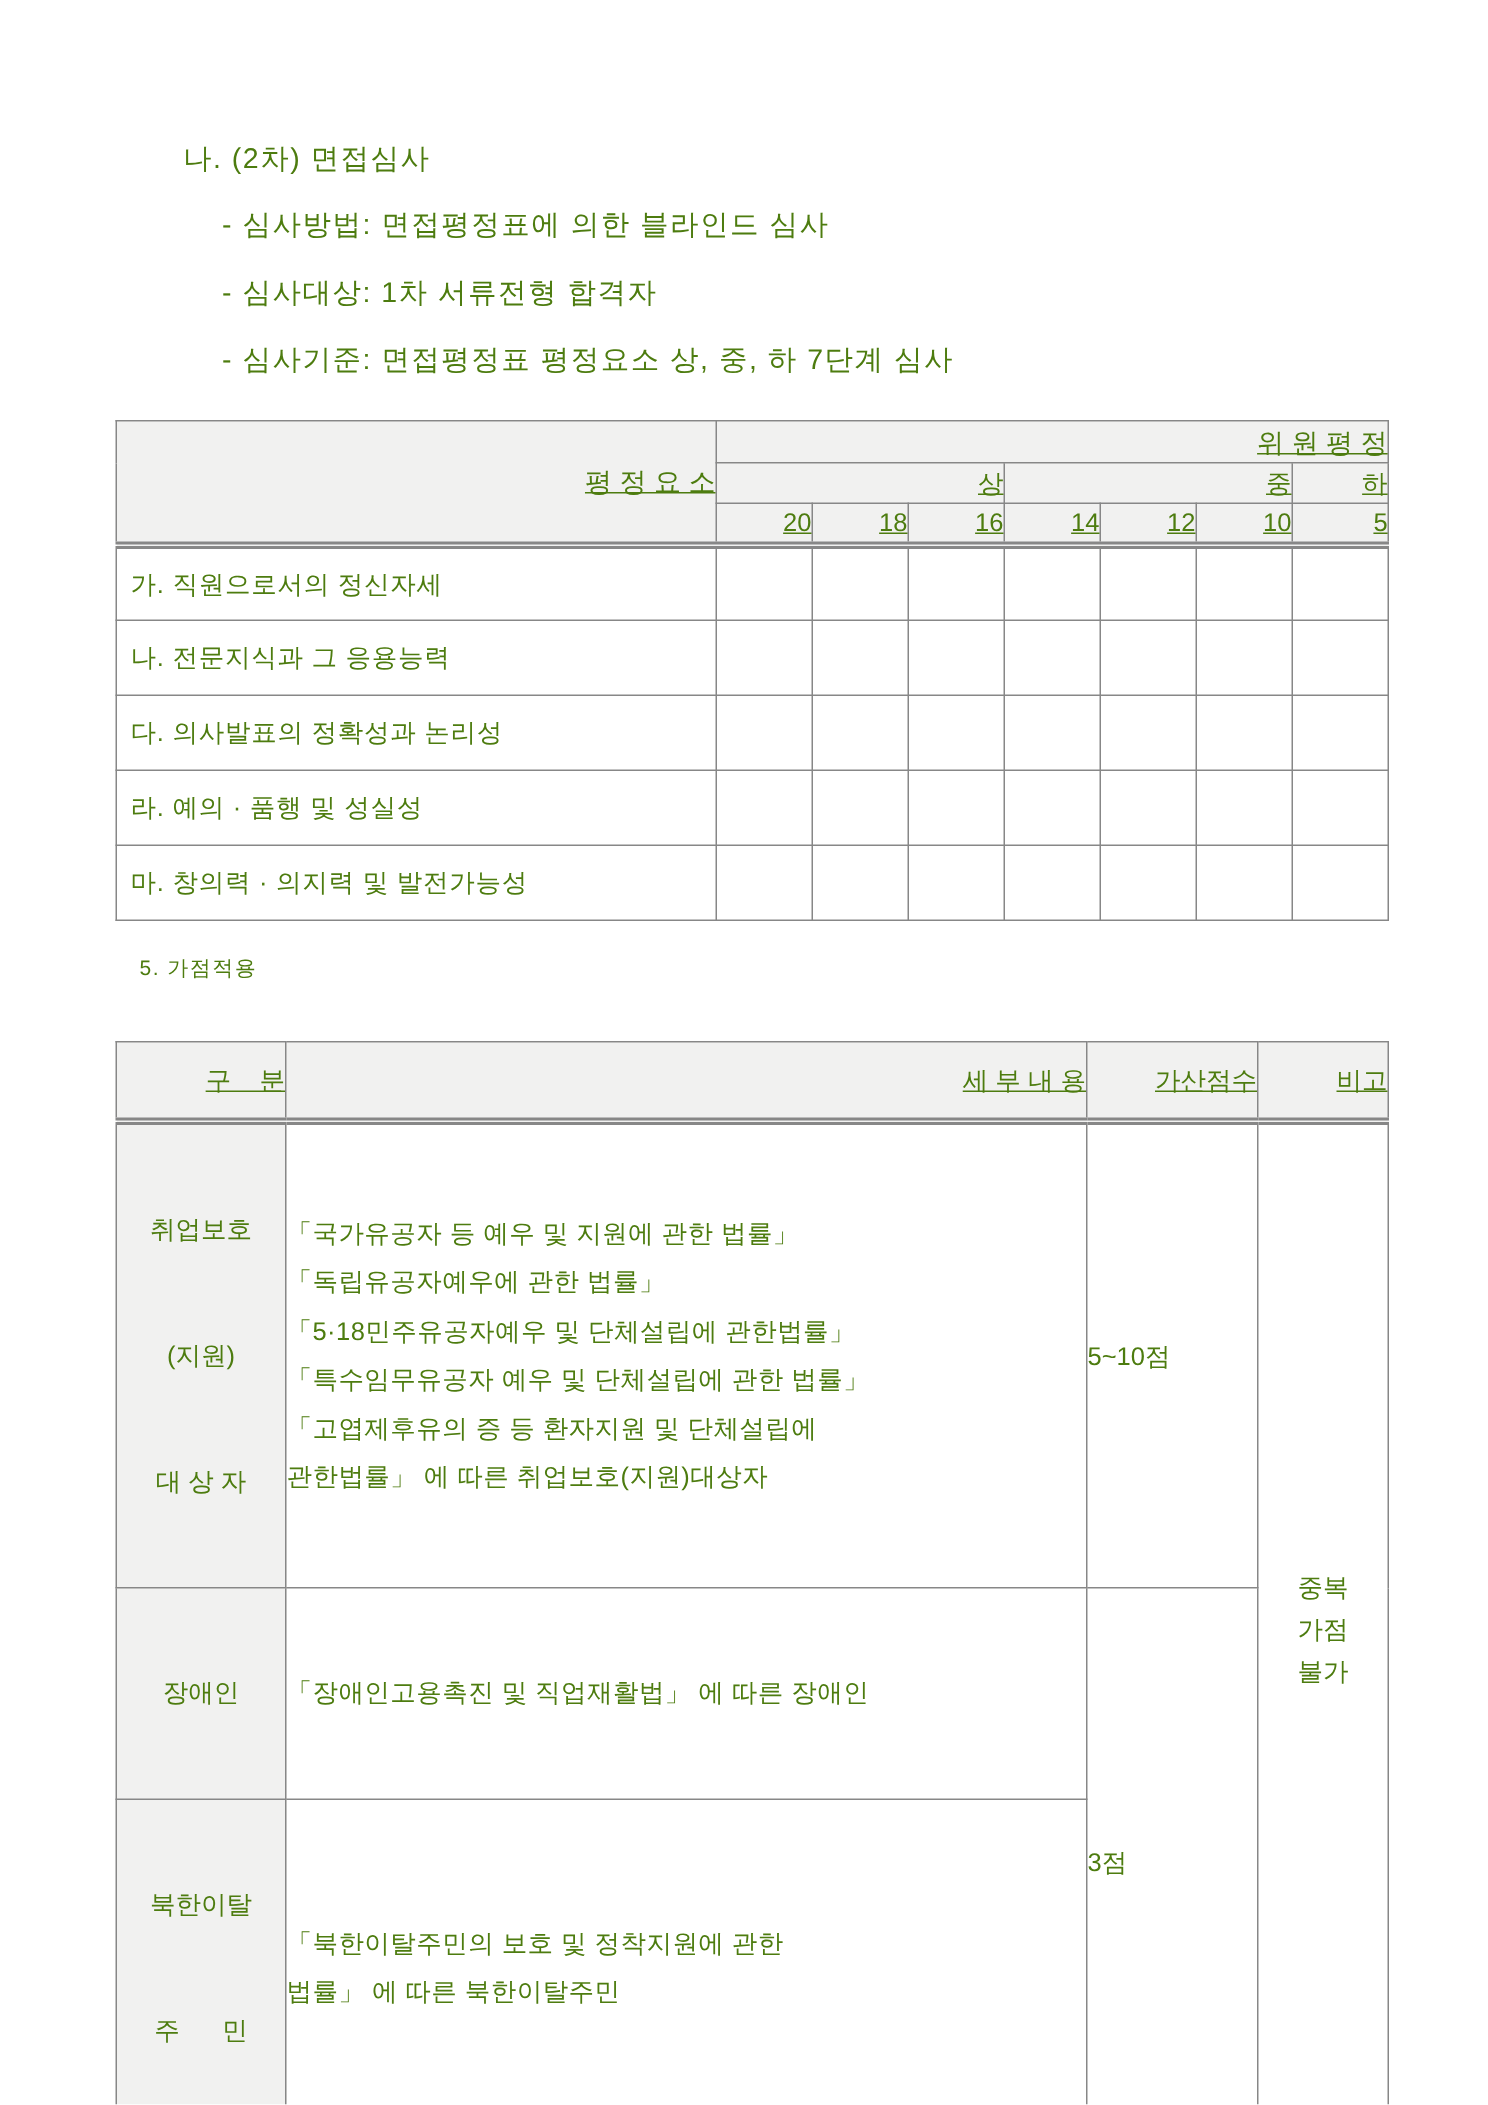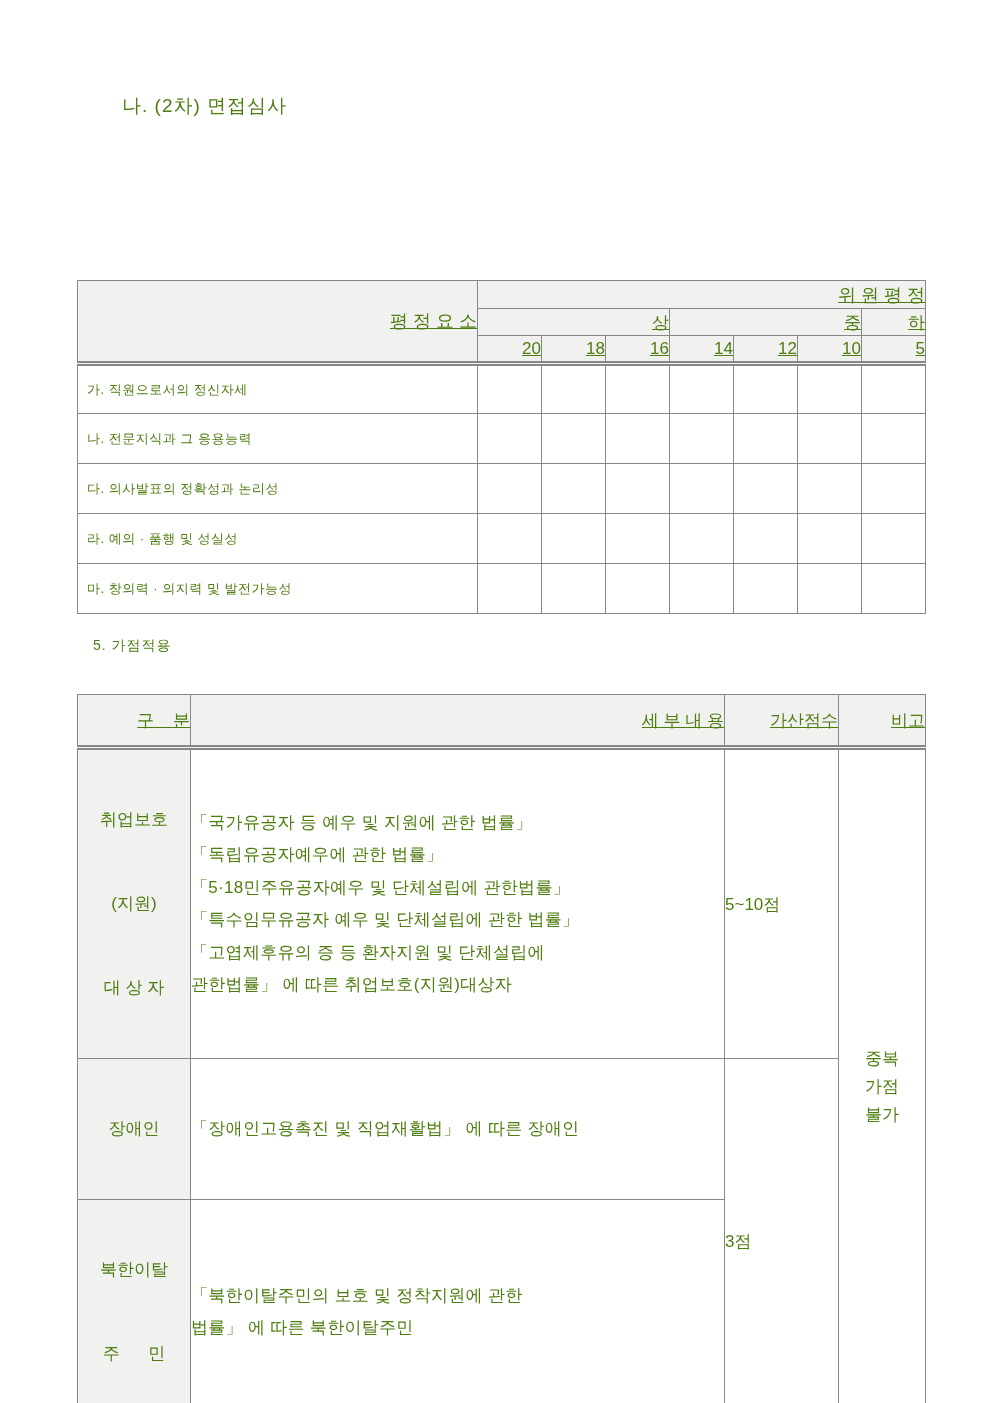--- a/index.html
+++ b/index.html
@@ -14,40 +14,45 @@
   .bullet-line { height:45px; line-height:45px; letter-spacing:1px; }
 
   
   table { border-collapse:collapse; table-layout:fixed; position:absolute; left:77px; }
   td, th { border:1px solid #878787; font-weight:normal; padding:0; vertical-align:middle; }
   .hd { background:#f1f1f0; text-align:right; font-size:17px; white-space:pre-wrap;text-decoration:underline; }
   .dbl > td, .dbl > th { border-top:5px double #878787; }
 
   
   .t1 { top:280px; width:848px; }
-  .t1 .crit-label { text-align:left; padding-left:9px; font-size:13px; letter-spacing:0.5px; }
+  .t1 .crit-label { text-align:left; padding-left:9px; font-size:17px; letter-spacing:0.5px; }
   .t1 .hd-big { font-size:18px; }
 
   
   .section-title { position:absolute; left:93px; top:637px; font-size:14px; letter-spacing:1px; }
 
   
   .t2 { top:694px; width:848px; }
   .t2 .cat { background:#f1f1f0; text-align:center; font-size:17px; line-height:28px; white-space:pre-wrap; }
   .t2 .detail { text-align:left; font-size:17px; line-height:32.5px; letter-spacing:0.3px; }
   .t2 .pts { text-align:left; font-size:17px; }
   .t2 .note-col { text-align:center; font-size:17px; line-height:28px; }
 </style>
 </head>
 <body>
 
 <div class="page">
 
   <div class="intro-heading">나. (2차) 면접심사</div>
 
+  <div class="bullets">
+    <div class="bullet-line">- 심사방법: 면접평정표에 의한 블라인드 심사</div>
+    <div class="bullet-line">- 심사대상: 1차 서류전형 합격자</div>
+    <div class="bullet-line">- 심사기준: 면접평정표 평정요소 상, 중, 하 7단계 심사</div>
+  </div>
 
   <table class="t1">
     <colgroup>
       <col style="width:400px">
         <col style="width:64px">
         <col style="width:64px">
         <col style="width:64px">
       <col style="width:64px">
         <col style="width:64px">
         <col style="width:64px">

